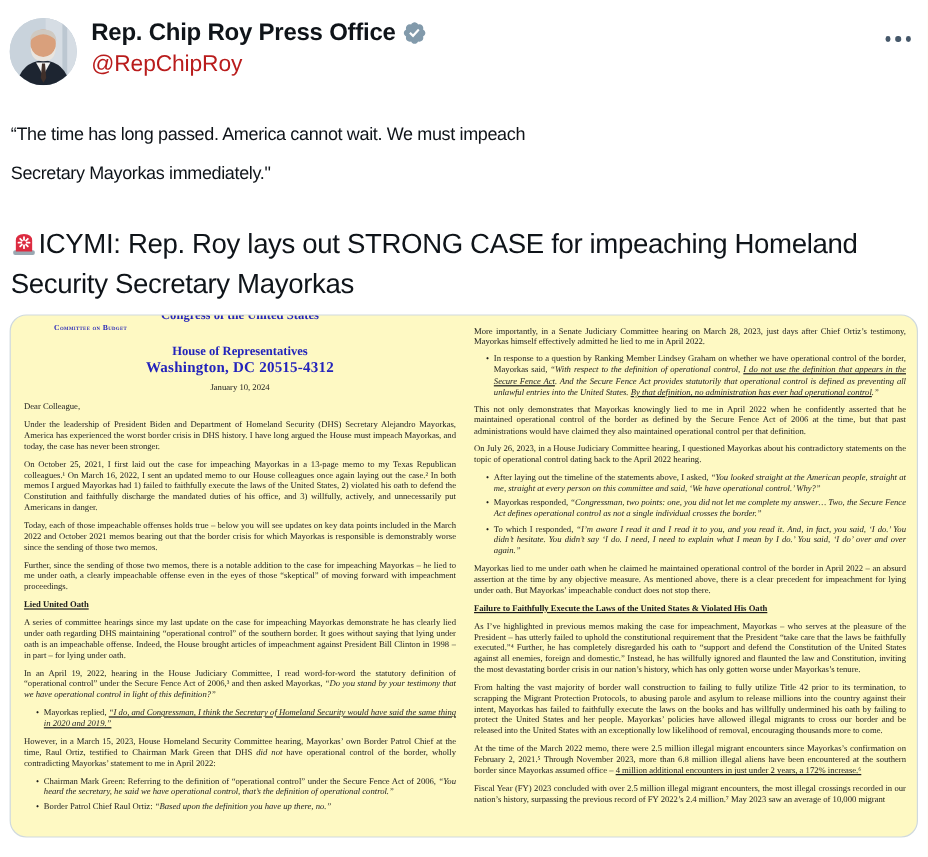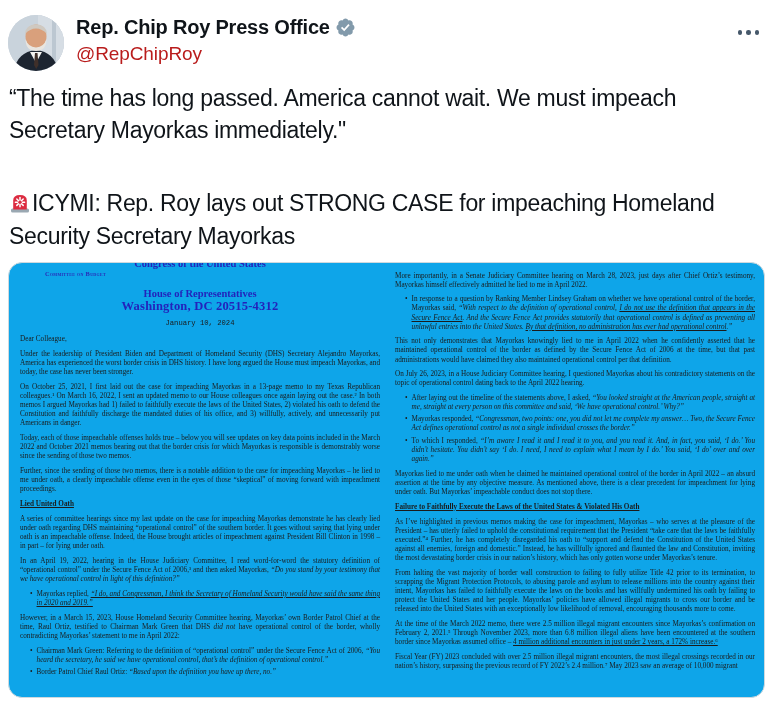--- a/index.html
+++ b/index.html
@@ -9,35 +9,35 @@
   .header { position:absolute; left:8px; top:14px; width:757px; height:60px; }
   .avatar { position:absolute; left:0; top:1px; width:56px; height:56px; border-radius:50%; overflow:hidden; cursor:pointer; background:#c9d3dc; }
   .author-row { position:absolute; left:68px; top:2px; display:flex; align-items:center; gap:5px; cursor:pointer; }
   .author-name { font-weight:700; font-size:20px; letter-spacing:-0.2px; color:#0f1419; }
   .badge { width:21px; height:21px; display:inline-block; }
   .handle { position:absolute; left:68px; top:29px; font-size:19px; color:#b91c1c; letter-spacing:-0.1px; }
   .more-btn { position:absolute; right:2px; top:12px; display:flex; gap:4px; padding:4px; cursor:pointer; }
   .more-btn i { width:4.5px; height:4.5px; border-radius:50%; background:#46586a; display:block; }
 
   
-  .tweet-text { position:absolute; left:9px; top:82px; width:760px; font-size:23px; line-height:32px; letter-spacing:-0.3px; white-space:pre-line; color:#0f1419; }
+  .tweet-text { position:absolute; left:9px; top:97px; width:760px; font-size:15px; line-height:32px; letter-spacing:-0.3px; white-space:pre-line; color:#0f1419; }
   .tweet-text-2 { position:absolute; left:9px; top:187px; width:760px; font-size:23px; line-height:33px; letter-spacing:-0.3px; color:#0f1419; }
   .tweet-text-2 .t2-text { white-space:pre-line; }
   .siren { width:22px; height:22px; vertical-align:-3px; margin-right:1px; }
 
   
-  .doc-card { position:absolute; left:8px; top:262px; width:757px; height:436px; border:1px solid #cfd9de; border-radius:14px; background:#0ea5e9; overflow:hidden; cursor:pointer; }
+  .doc-card { position:absolute; left:8px; top:262px; width:757px; height:436px; border:1px solid #cfd9de; border-radius:14px; background:#fef9c3; overflow:hidden; cursor:pointer; }
   .doc-committee { position:absolute; left:36px; top:7px; font-family:"Liberation Serif",serif; font-size:6.4px; letter-spacing:0.3px; color:#2a2ab8; font-variant:small-caps; font-weight:bold; }
   .doc-cols { display:flex; gap:15px; padding:0 9px 0 11px; margin-top:-3px; }
   .doc-col { flex:1; font-family:"Liberation Serif",serif; font-size:7.2px; line-height:1.27; color:#1b1b1b; text-align:justify; }
   .letterhead { text-align:center; color:#2323bb; font-family:"Liberation Serif",serif; font-weight:bold; margin-top:-2px; line-height:1.08; }
   .lh-1 { font-size:10.5px; }
   .lh-2 { font-size:10.5px;margin-top:19px; }
   .lh-3 { font-size:12.5px; letter-spacing:0.2px; }
-  .doc-date { text-align:center; font-size:7.2px; color:#1b1b1b; margin-top:6px; margin-bottom:7px; font-family:Liberation Mono, monospace; }
+  .doc-date { text-align:center; font-size:7.2px; color:#1b1b1b; margin-top:6px; margin-bottom:7px; font-family:Liberation Serif, serif; }
   .doc-col .doc-para { margin:5.5px 0; }
   .doc-col .doc-heading { margin:6px 0 5px 0; font-weight:bold; text-decoration:underline; text-align:left; }
   .doc-col .doc-bullet { display:flex; gap:4px; margin:3px 0 3px 10px; }
   .doc-col .doc-bullet .bullet-dot { flex:0 0 auto; }
   .doc-col .doc-bullet .bullet-text { flex:1; }
   .doc-col i { font-style:italic; }
   .doc-col u { text-decoration:underline; }
   .doc-col-right { padding-top:6px; }
 </style>
 </head>

